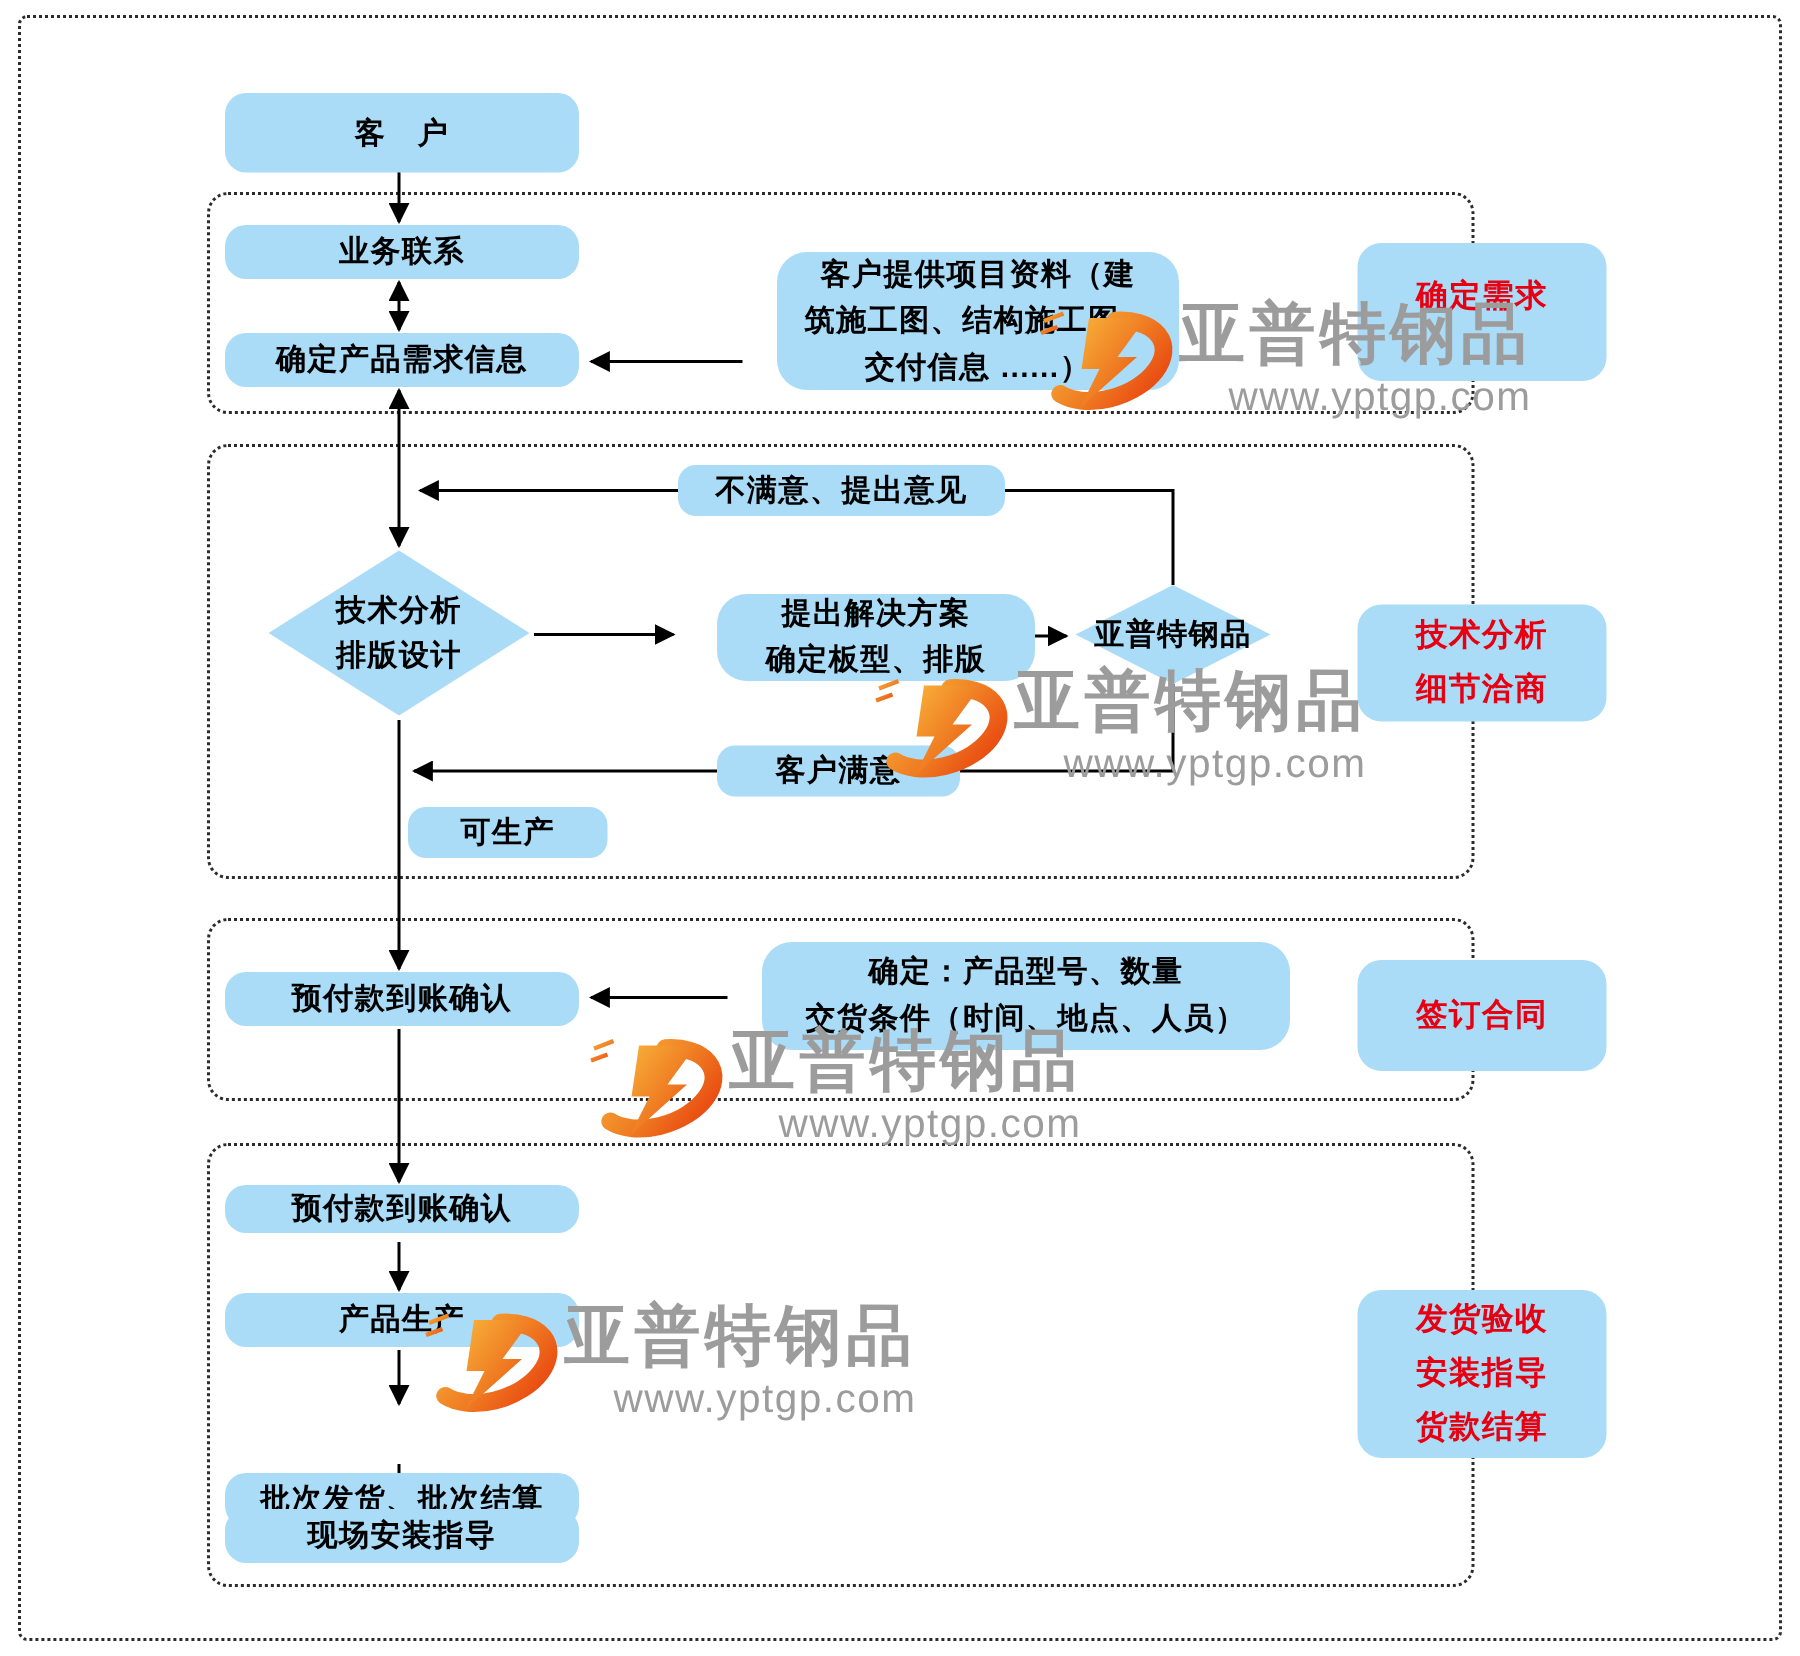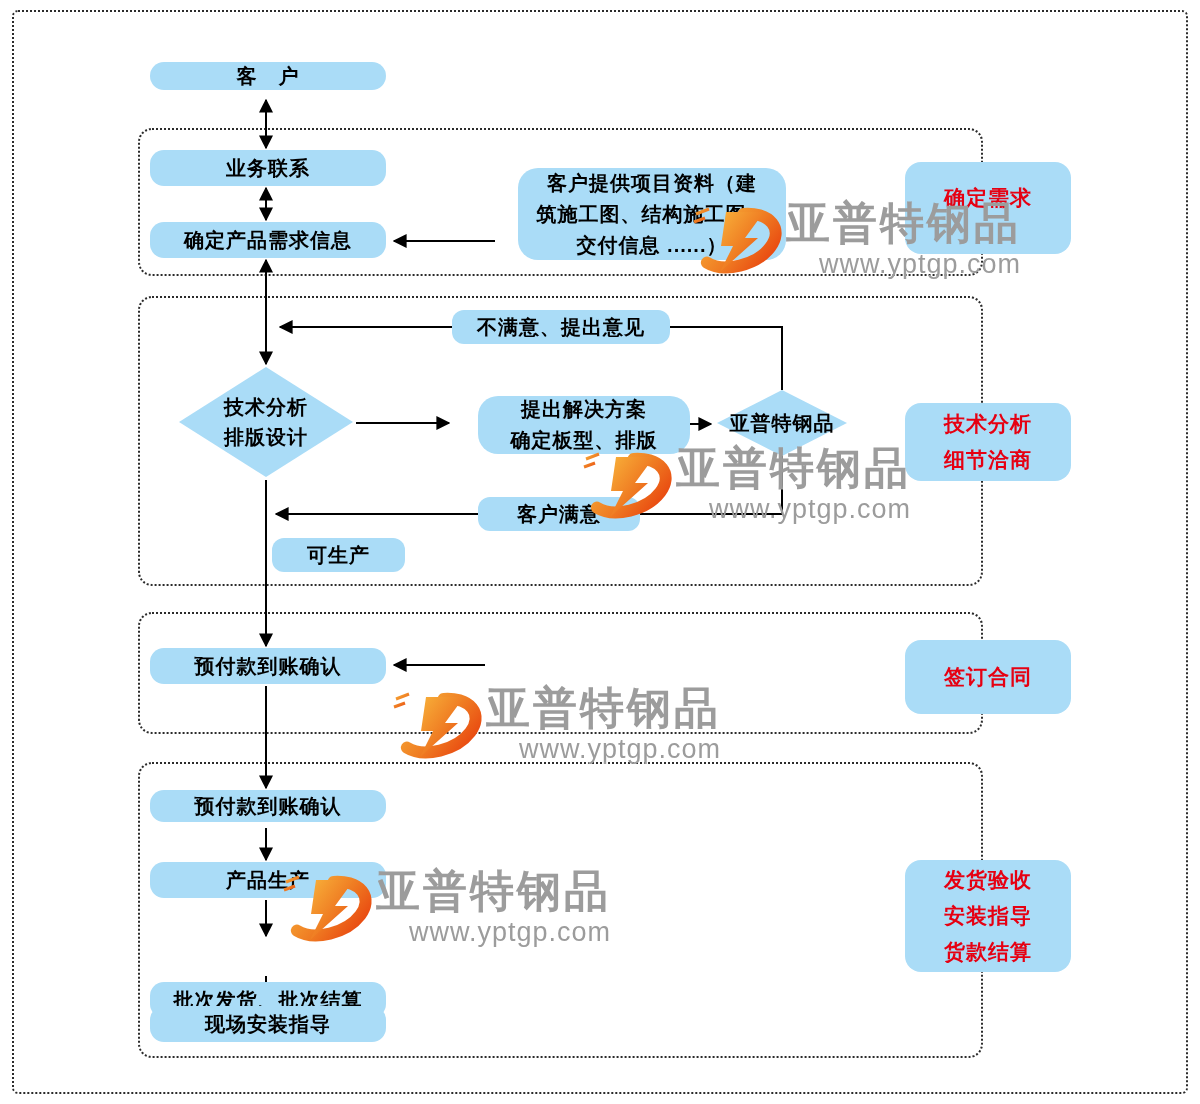--- a/index.html
+++ b/index.html
@@ -60,21 +60,21 @@
       <line x1="266" y1="976" x2="266" y2="1004" marker-end="url(#m)"></line>
       <line x1="495" y1="241" x2="394" y2="241" marker-end="url(#m)"></line>
       <path d="M782,390 L782,327 L280,327" marker-end="url(#m)"></path>
       <line x1="356" y1="423" x2="449" y2="423" marker-end="url(#m)"></line>
       <line x1="669" y1="424" x2="711" y2="424" marker-end="url(#m)"></line>
       <path d="M782,456 L782,514 L276,514" marker-end="url(#m)"></path>
       <line x1="485" y1="665" x2="394" y2="665" marker-end="url(#m)"></line>
     </g>
   </svg>
 
-  <div class="abs node" style="left:150px;top:62px;width:236px;height:28px">客　户</div>
+  <div class="abs node" style="left:150px;top:62px;width:236px;height:53px">客　户</div>
   <div class="abs node" style="left:150px;top:150px;width:236px;height:36px">业务联系</div>
   <div class="abs node" style="left:150px;top:222px;width:236px;height:36px">确定产品需求信息</div>
   <div class="abs node big" style="left:495px;top:168px;width:268px;height:92px">客户提供项目资料（建
 筑施工图、结构施工图、
 交付信息 ......）</div>
   <div class="abs node" style="left:452px;top:310px;width:218px;height:34px;border-radius:12px">不满意、提出意见</div>
 
   <div class="abs diamond" style="left:178px;top:366px;width:176px;height:112px">
     <svg width="176" height="112" viewBox="0 0 176 112">
       <polygon points="88,1 175,56 88,111 1,56" fill="var(--box, #aadcf7)"></polygon>
@@ -90,20 +90,22 @@
     <svg width="132" height="68" viewBox="0 0 132 68">
       <polygon points="66,1 131,34 66,67 1,34" fill="var(--box, #aadcf7)"></polygon>
     </svg>
     <span>亚普特钢品</span>
   </div>
 
   <div class="abs node" style="left:478px;top:497px;width:162px;height:34px;border-radius:12px">客户满意</div>
   <div class="abs node" style="left:272px;top:538px;width:133px;height:34px;border-radius:12px">可生产</div>
 
   <div class="abs node" style="left:150px;top:648px;width:236px;height:36px">预付款到账确认</div>
+  <div class="abs node big" style="left:485px;top:628px;width:352px;height:72px">确定：产品型号、数量
+交货条件（时间、地点、人员）</div>
 
   <div class="abs node" style="left:150px;top:790px;width:236px;height:32px">预付款到账确认</div>
   <div class="abs node" style="left:150px;top:862px;width:236px;height:36px">产品生产</div>
   <div class="abs node" style="left:150px;top:982px;width:236px;height:36px">批次发货、批次结算</div>
   <div class="abs node" style="left:150px;top:1006px;width:236px;height:36px">现场安装指导</div>
 
   <div class="abs stage top" style="left:905px;top:162px;width:166px;height:92px">确定需求</div>
   <div class="abs stage" style="left:905px;top:403px;width:166px;height:78px">技术分析
 细节洽商</div>
   <div class="abs stage" style="left:905px;top:640px;width:166px;height:74px">签订合同</div>

